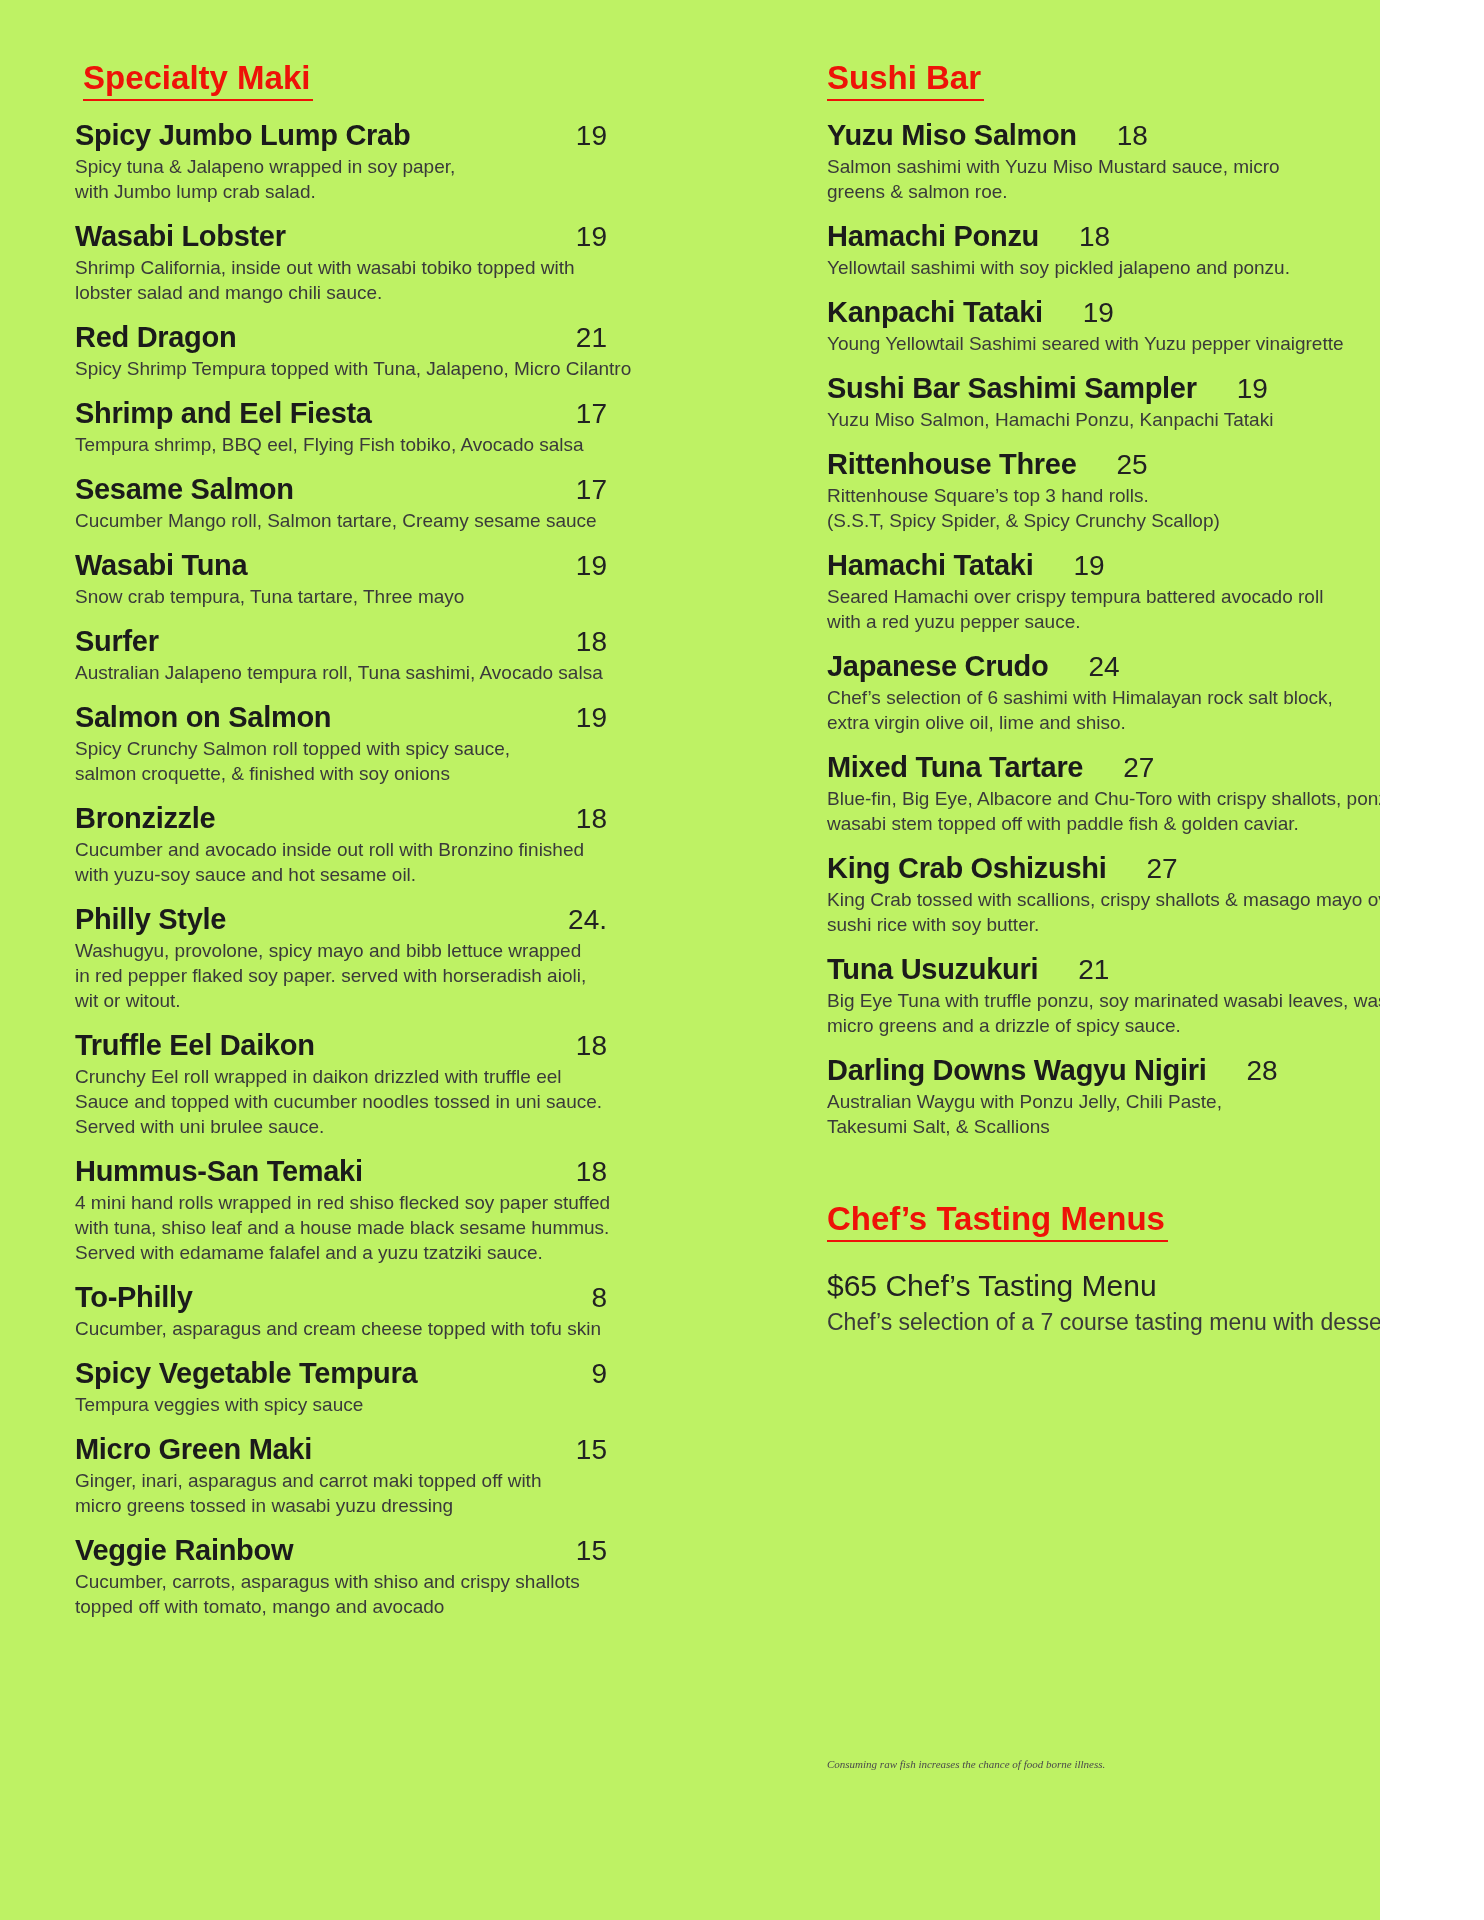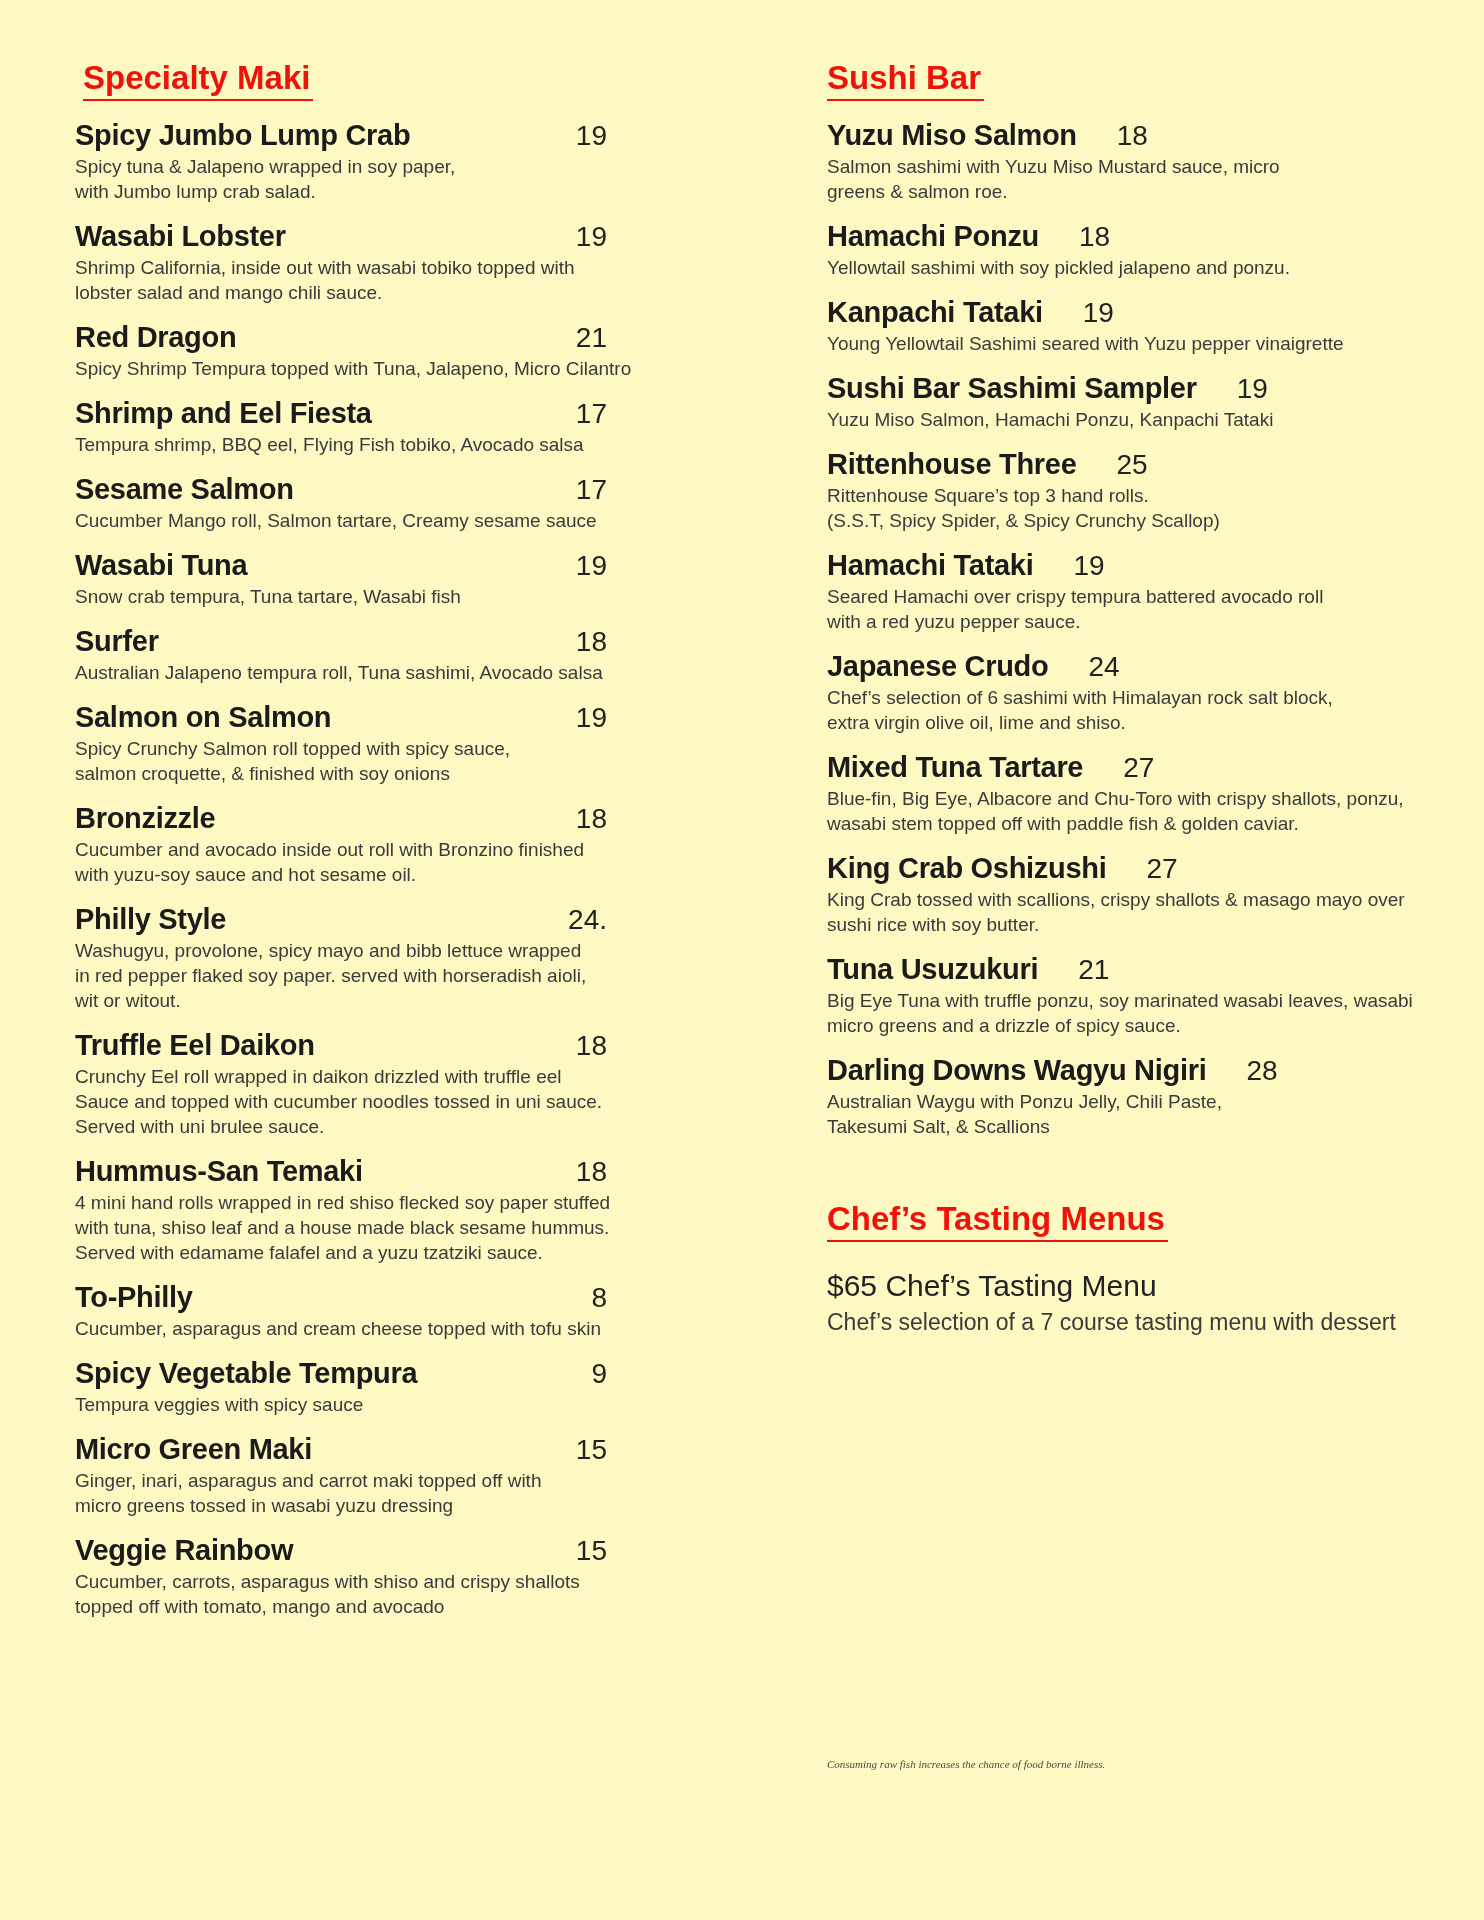--- a/index.html
+++ b/index.html
@@ -1,19 +1,19 @@
 <!DOCTYPE html>
 <html><head>
 <meta charset="utf-8">
 <style>
   html,body{margin:0;padding:0;background:#ffffff;}
   .page{
     position:relative;
-    width:1484px;height:1920px;
-    background:#fef9c3;
+    width:1380px;height:1920px;
+    background:#bef264;
     font-family:"Liberation Sans",sans-serif;
     color:#1b1b1b;
     overflow:hidden;
   }
   .col{position:absolute;top:58px;}
   .col-left{left:75px;width:532px;}
   .col-right{left:827px;width:615px;}
   .section-title{
     display:inline-block;
     font-size:33px;font-weight:700;line-height:40px;
@@ -87,21 +87,21 @@
         <span class="item-price">17</span>
       </div>
       <div class="item-desc">Cucumber Mango roll, Salmon tartare, Creamy sesame sauce</div>
     </div>
 
     <div class="item">
       <div class="item-head">
         <span class="item-name">Wasabi Tuna</span>
         <span class="item-price">19</span>
       </div>
-      <div class="item-desc">Snow crab tempura, Tuna tartare, Wasabi fish</div>
+      <div class="item-desc">Snow crab tempura, Tuna tartare, Three mayo</div>
     </div>
 
     <div class="item">
       <div class="item-head">
         <span class="item-name">Surfer</span>
         <span class="item-price">18</span>
       </div>
       <div class="item-desc">Australian Jalapeno tempura roll, Tuna sashimi, Avocado salsa</div>
     </div>
 

